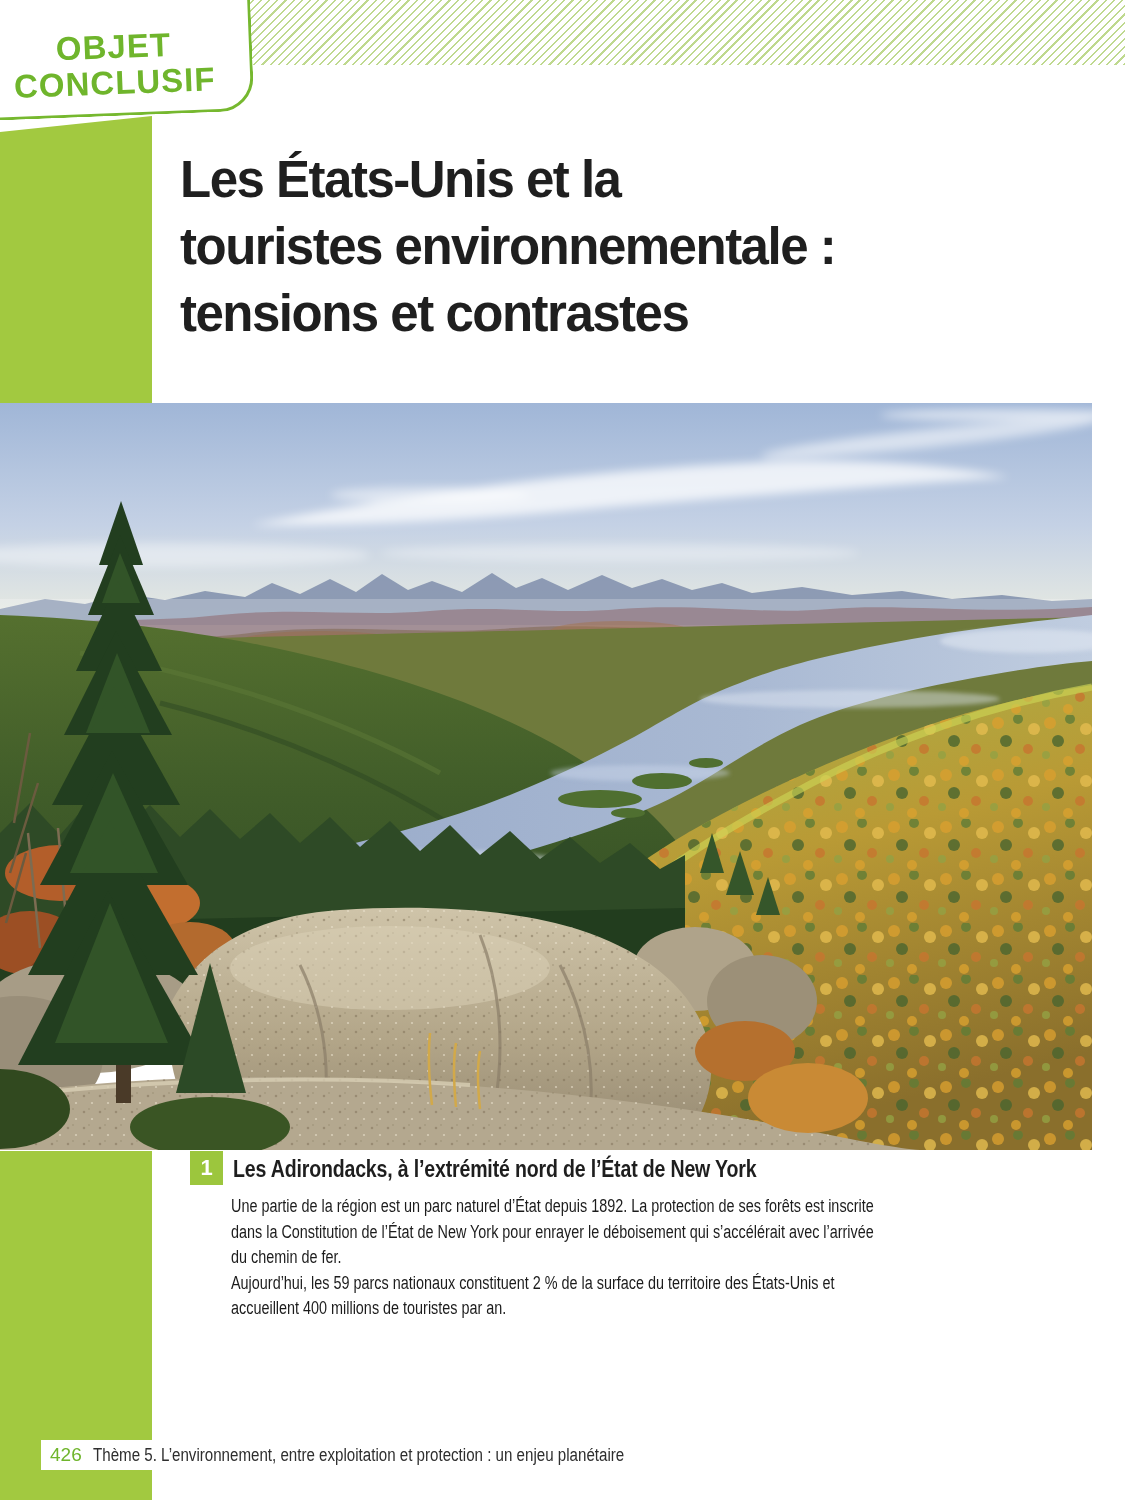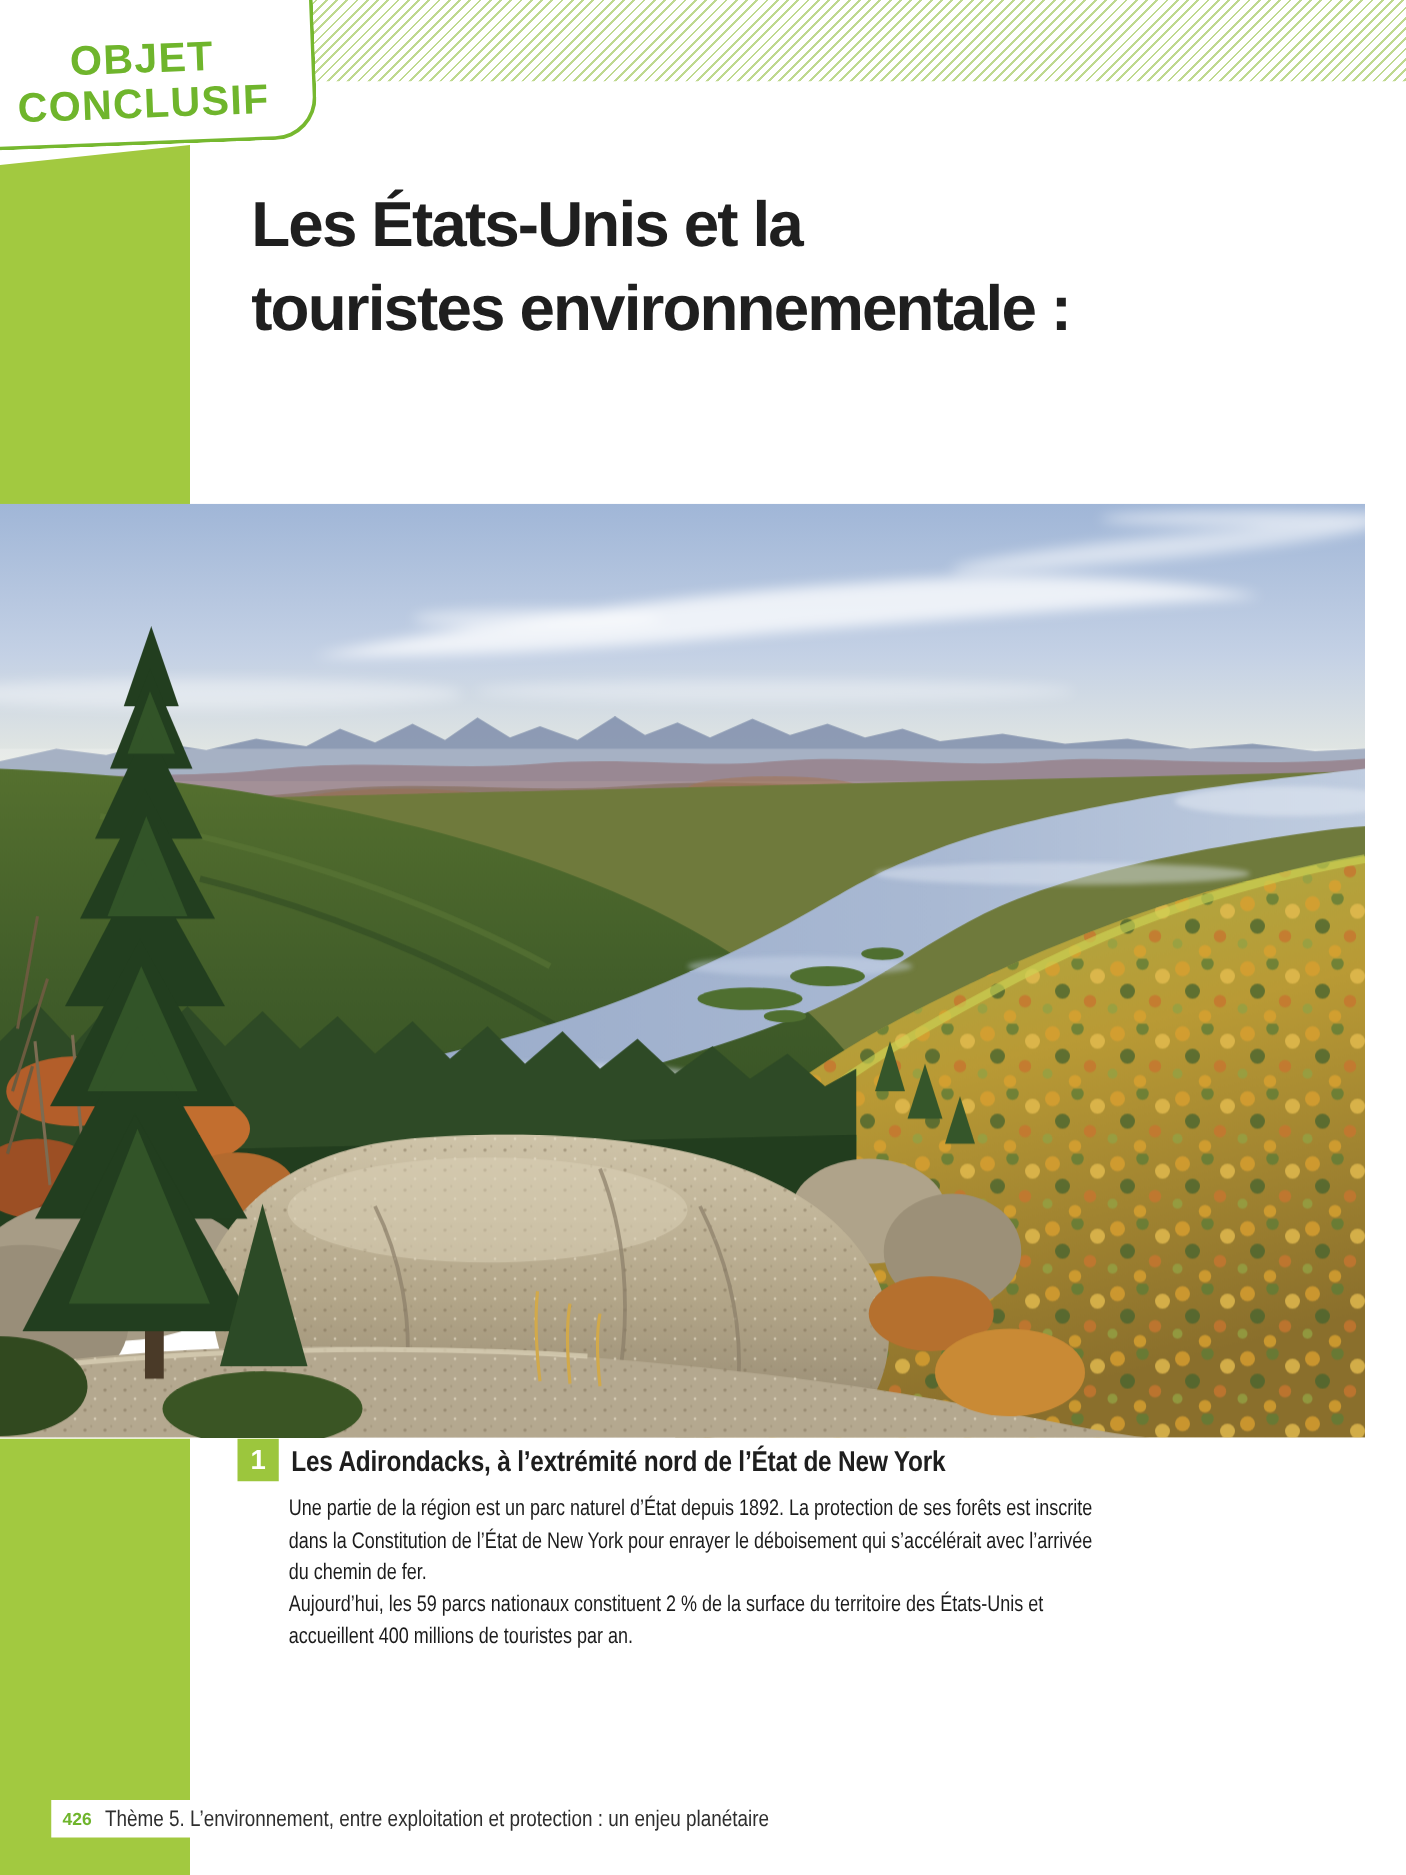--- a/index.html
+++ b/index.html
@@ -44,21 +44,21 @@
     left:0;top:1151px;width:152px;height:349px;z-index:2;
     background:#a2c940;
   }
 
   
   .title{
     left:180px;top:146px;z-index:2;color:#1f1f1f;
   }
   .title-line{
     font-size:51px;font-weight:700;letter-spacing:-1.5px;
-    line-height:67px;white-space:nowrap;margin-left:21px;
+    line-height:67px;white-space:nowrap;
   }
 
   
   .photo{left:0;top:403px;width:1092px;height:747px;z-index:2;}
 
   
   .cap-num{
     left:190px;top:1151px;width:33px;height:34px;z-index:3;
     background:#9cc63d;color:#ffffff;font-weight:700;font-size:22px;
     display:flex;align-items:center;justify-content:center;
@@ -74,21 +74,21 @@
     transform:scaleX(.8);transform-origin:left top;
   }
   .cap-body p{margin:0;}
 
   
   .footer{
     left:41px;top:1440px;height:30px;z-index:4;background:#ffffff;
     display:flex;align-items:center;padding:0 16px 0 9px;
   }
   .footer-num{
-    color:#6fb52c;font-weight:700;font-size:14px;margin-right:11px;
+    color:#6fb52c;font-weight:400;font-size:19px;margin-right:11px;
   }
   .footer-theme{
     color:#2e2e2e;font-size:18px;white-space:nowrap;
     transform:scaleX(.84);transform-origin:left center;
   }
 </style>
 </head>
 <body>
 
 <div class="abs stripes"></div>
@@ -97,20 +97,21 @@
   <div class="badge-line">OBJET</div>
   <div class="badge-line">CONCLUSIF</div>
 </div>
 
 <div class="abs green-top"></div>
 <div class="abs green-bottom"></div>
 
 <h1 class="abs title" style="margin:0;">
   <div class="title-line">Les États-Unis et la</div>
   <div class="title-line">touristes environnementale :</div>
+  <div class="title-line">tensions et contrastes</div>
 </h1>
 
 <svg class="abs photo" viewBox="0 0 1092 747" preserveAspectRatio="none">
   <defs>
     <linearGradient id="sky" x1="0" y1="0" x2="0" y2="1">
       <stop offset="0" stop-color="#a0b6d7"></stop>
       <stop offset="0.45" stop-color="#c4d1e5"></stop>
       <stop offset="0.8" stop-color="#e7eae2"></stop>
       <stop offset="1" stop-color="#f1eee0"></stop>
     </linearGradient>

